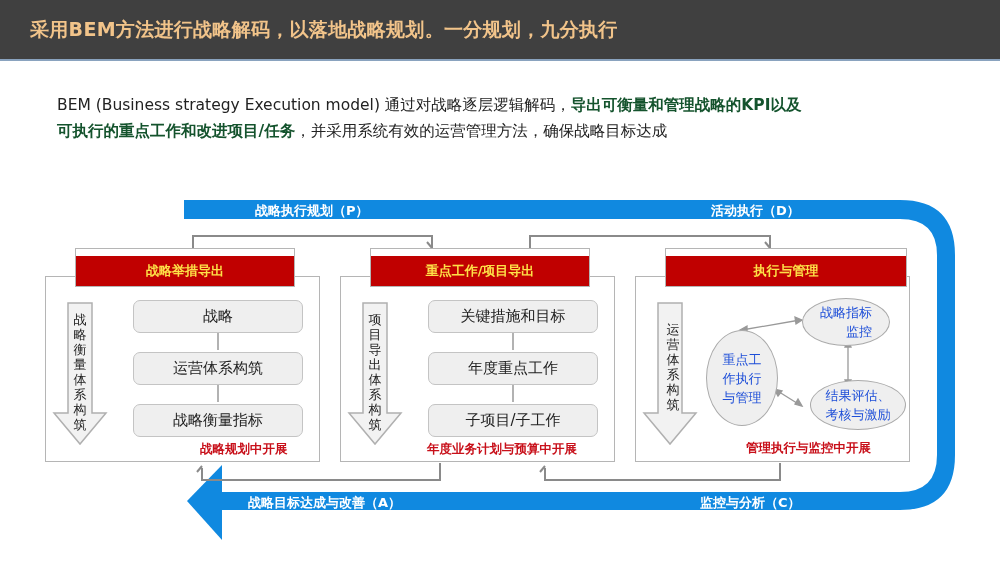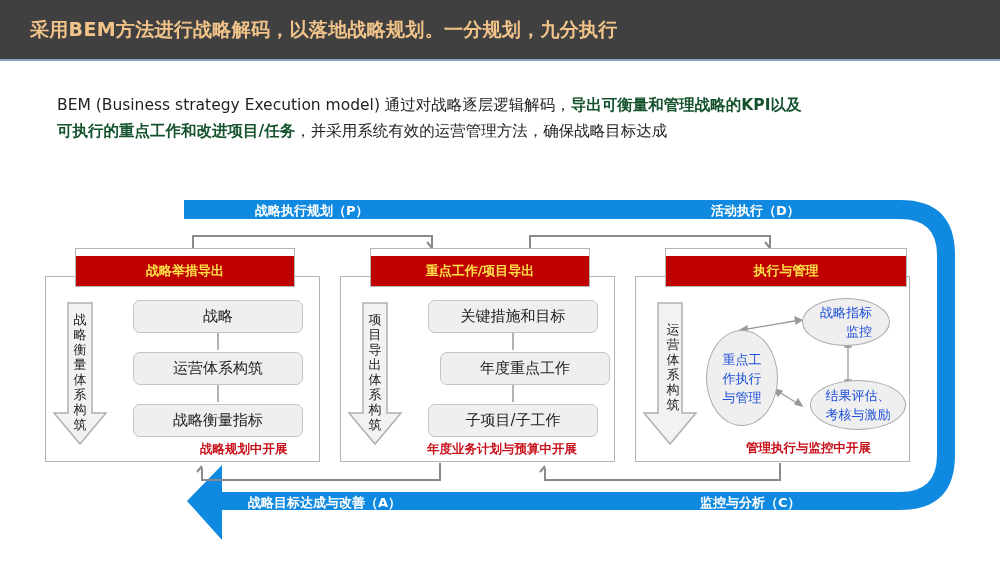--- a/index.html
+++ b/index.html
@@ -80,21 +80,21 @@
 <div class="red-head" style="left:371px; top:249px; width:218px; height:37px;">重点工作/项目导出</div>
 <svg width="1000" height="563">
   <path d="M353 303 L377 303 L377 413 L391 413 L365 444 L339 413 L353 413 Z" transform="translate(10,0)" fill="#f2f2f2" stroke="#b0b0b0" stroke-width="1.5"></path>
   <g stroke="#999" stroke-width="1.5">
       <line x1="513" y1="332" x2="513" y2="350"></line>
       <line x1="513" y1="384" x2="513" y2="402"></line>
     </g>
 </svg>
 <div class="vlabel" style="left:367px; top:312px;">项目导出体系构筑</div>
 <div class="step" style="left:428px; top:300px;">关键措施和目标</div>
-<div class="step" style="left:440px; top:352px;">年度重点工作</div>
+<div class="step" style="left:428px; top:352px;">年度重点工作</div>
 <div class="step" style="left:428px; top:404px;">子项目/子工作</div>
 <div class="footer" style="left:427px; top:441px;">年度业务计划与预算中开展</div>
 
 <div class="panel" style="left:635px; top:276px; width:275px; height:186px;"></div>
 <div class="red-head" style="left:666px; top:249px; width:240px; height:37px;">执行与管理</div>
 <svg width="1000" height="563">
   <path d="M648 303 L672 303 L672 413 L686 413 L660 444 L634 413 L648 413 Z" transform="translate(10,0)" fill="#f2f2f2" stroke="#b0b0b0" stroke-width="1.5"></path>
   <g stroke="#999" stroke-width="1.3" fill="#999">
     <line x1="742" y1="330" x2="800" y2="320"></line>
     <path d="M740 330 L747 326 L747 333 Z"></path>

